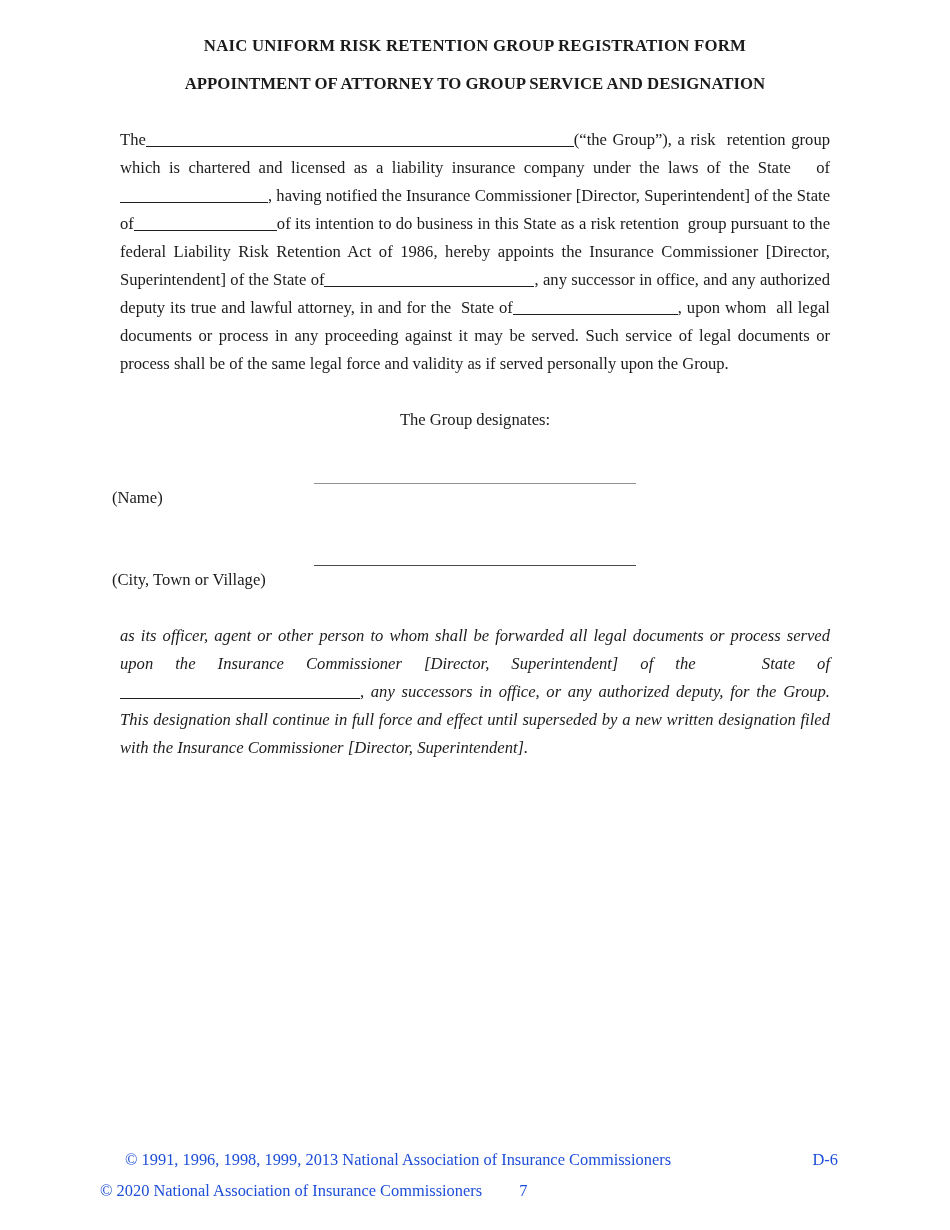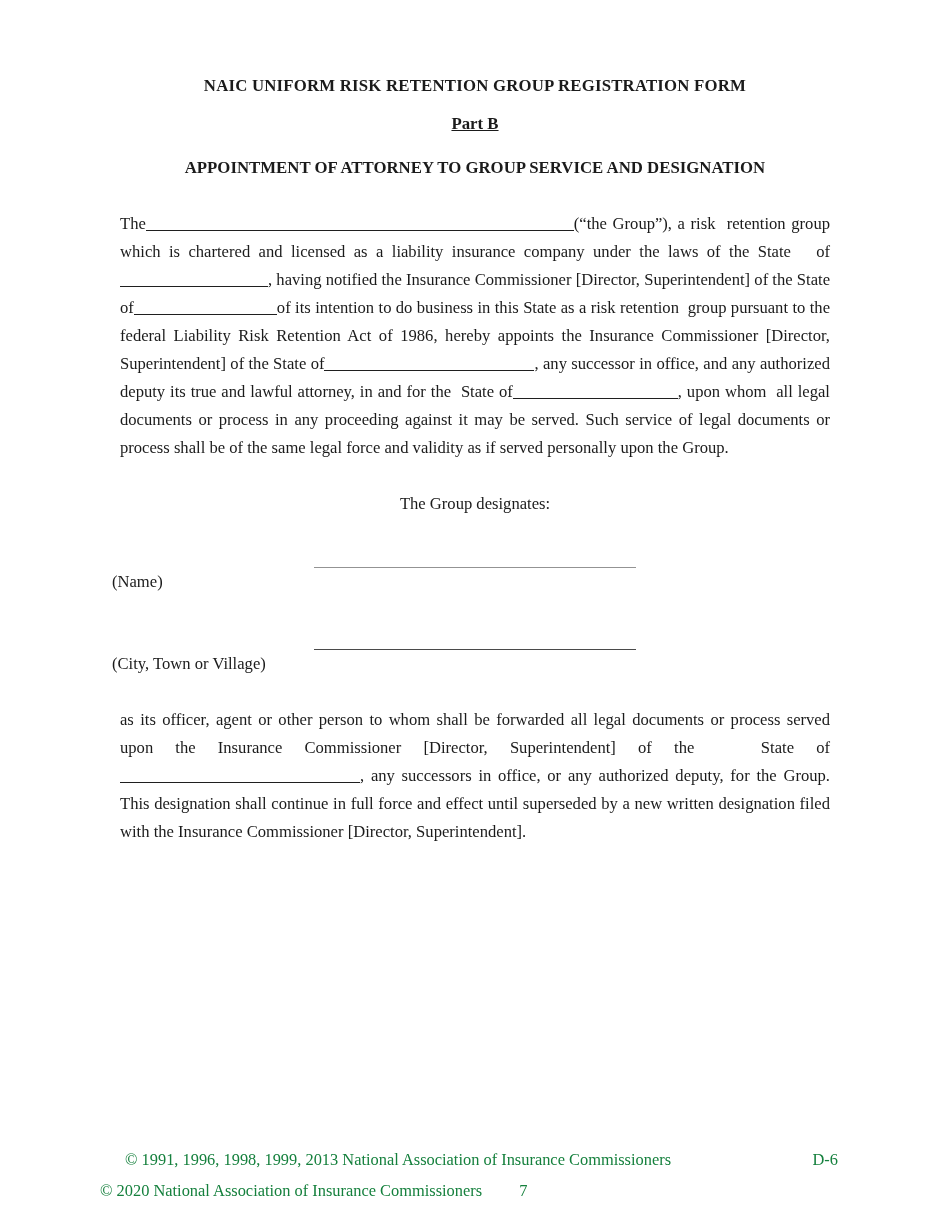--- a/index.html
+++ b/index.html
@@ -1,21 +1,21 @@
 <!DOCTYPE html>
 <html><head>
 <meta charset="utf-8">
 <style>
   html,body { margin:0; padding:0; background:#ffffff; }
   .page {
     position: relative;
     width: 950px;
     height: 1230px;
     box-sizing: border-box;
-    padding: 72px 112px 0 112px;
+    padding: 32px 112px 0 112px;
     background: #ffffff;
     font-family: "Liberation Serif", "DejaVu Serif", serif;
     font-size: 16.6px;
     line-height: 28px;
     color: #1b1b1b;
     overflow: hidden;
   }
   .h-title, .h-part, .h-section {
     text-align: center;
     font-weight: bold;
@@ -45,45 +45,44 @@
   .fill-line {
     width: 322px;
     height: 0;
     border-bottom: 1.5px solid #4a4a4a;
     margin: 0 auto;
   }
   .fill-line.first { border-bottom-color: #939393; }
   .field-label {
     line-height: 28px;
   }
-  .para-designation { margin-top: 28px; }
+  .para-designation { margin-top: 28px; font-style: italic; }
   .footer {
     position: absolute;
     left: 112px;
     right: 112px;
     top: 1146px;
     font-size: 16.4px;
     line-height: 28px;
-    color: #15803d;
+    color: #1d4ed8;
   }
   .footer-row1 {
     display: flex;
     justify-content: space-between;
   }
   .footer-row1 .copy1 { margin-left: 13px; }
   .footer-row2 { margin-left: -12px; margin-top: 3px; }
   .footer-row2 .pagenum { display: inline-block; margin-left: 33px; }
 </style>
 </head>
 <body>
 
 <div class="page">
 
   <h1 class="h-title">NAIC UNIFORM RISK RETENTION GROUP REGISTRATION FORM</h1>
-  <h2 class="h-part"><span>Part B</span></h2>
   <h3 class="h-section">APPOINTMENT OF ATTORNEY TO GROUP SERVICE AND DESIGNATION</h3>
 
   <p class="para para-appointment"><span>The</span><span class="blank" style="width: 428px;"></span><span>(“the Group”), a risk&nbsp; retention group which is chartered and licensed as a liability insurance company under the laws of the State&nbsp;&nbsp; of </span><span class="blank" style="width: 148px;"></span><span>, having notified the Insurance Commissioner [Director, Superintendent] of the State of</span><span class="blank" style="width: 143px;"></span><span>of its intention to do business in this State as a risk retention&nbsp; group pursuant to the federal Liability Risk Retention Act of 1986, hereby appoints the Insurance Commissioner [Director, Superintendent] of the State of</span><span class="blank" style="width: 210px;"></span><span>, any successor in office, and any authorized deputy its true and lawful attorney, in and for the&nbsp; State of</span><span class="blank" style="width: 165px;"></span><span>, upon whom&nbsp; all legal documents or process in any proceeding against it may be served. Such service of legal documents or process shall be of the same legal force and validity as if served personally upon the Group.</span></p>
 
   <p class="designates">The Group designates:</p>
 
   <div class="fields">
     <div class="field">
       <div class="fill-line first"></div>
       <div class="field-label">(Name)</div>

